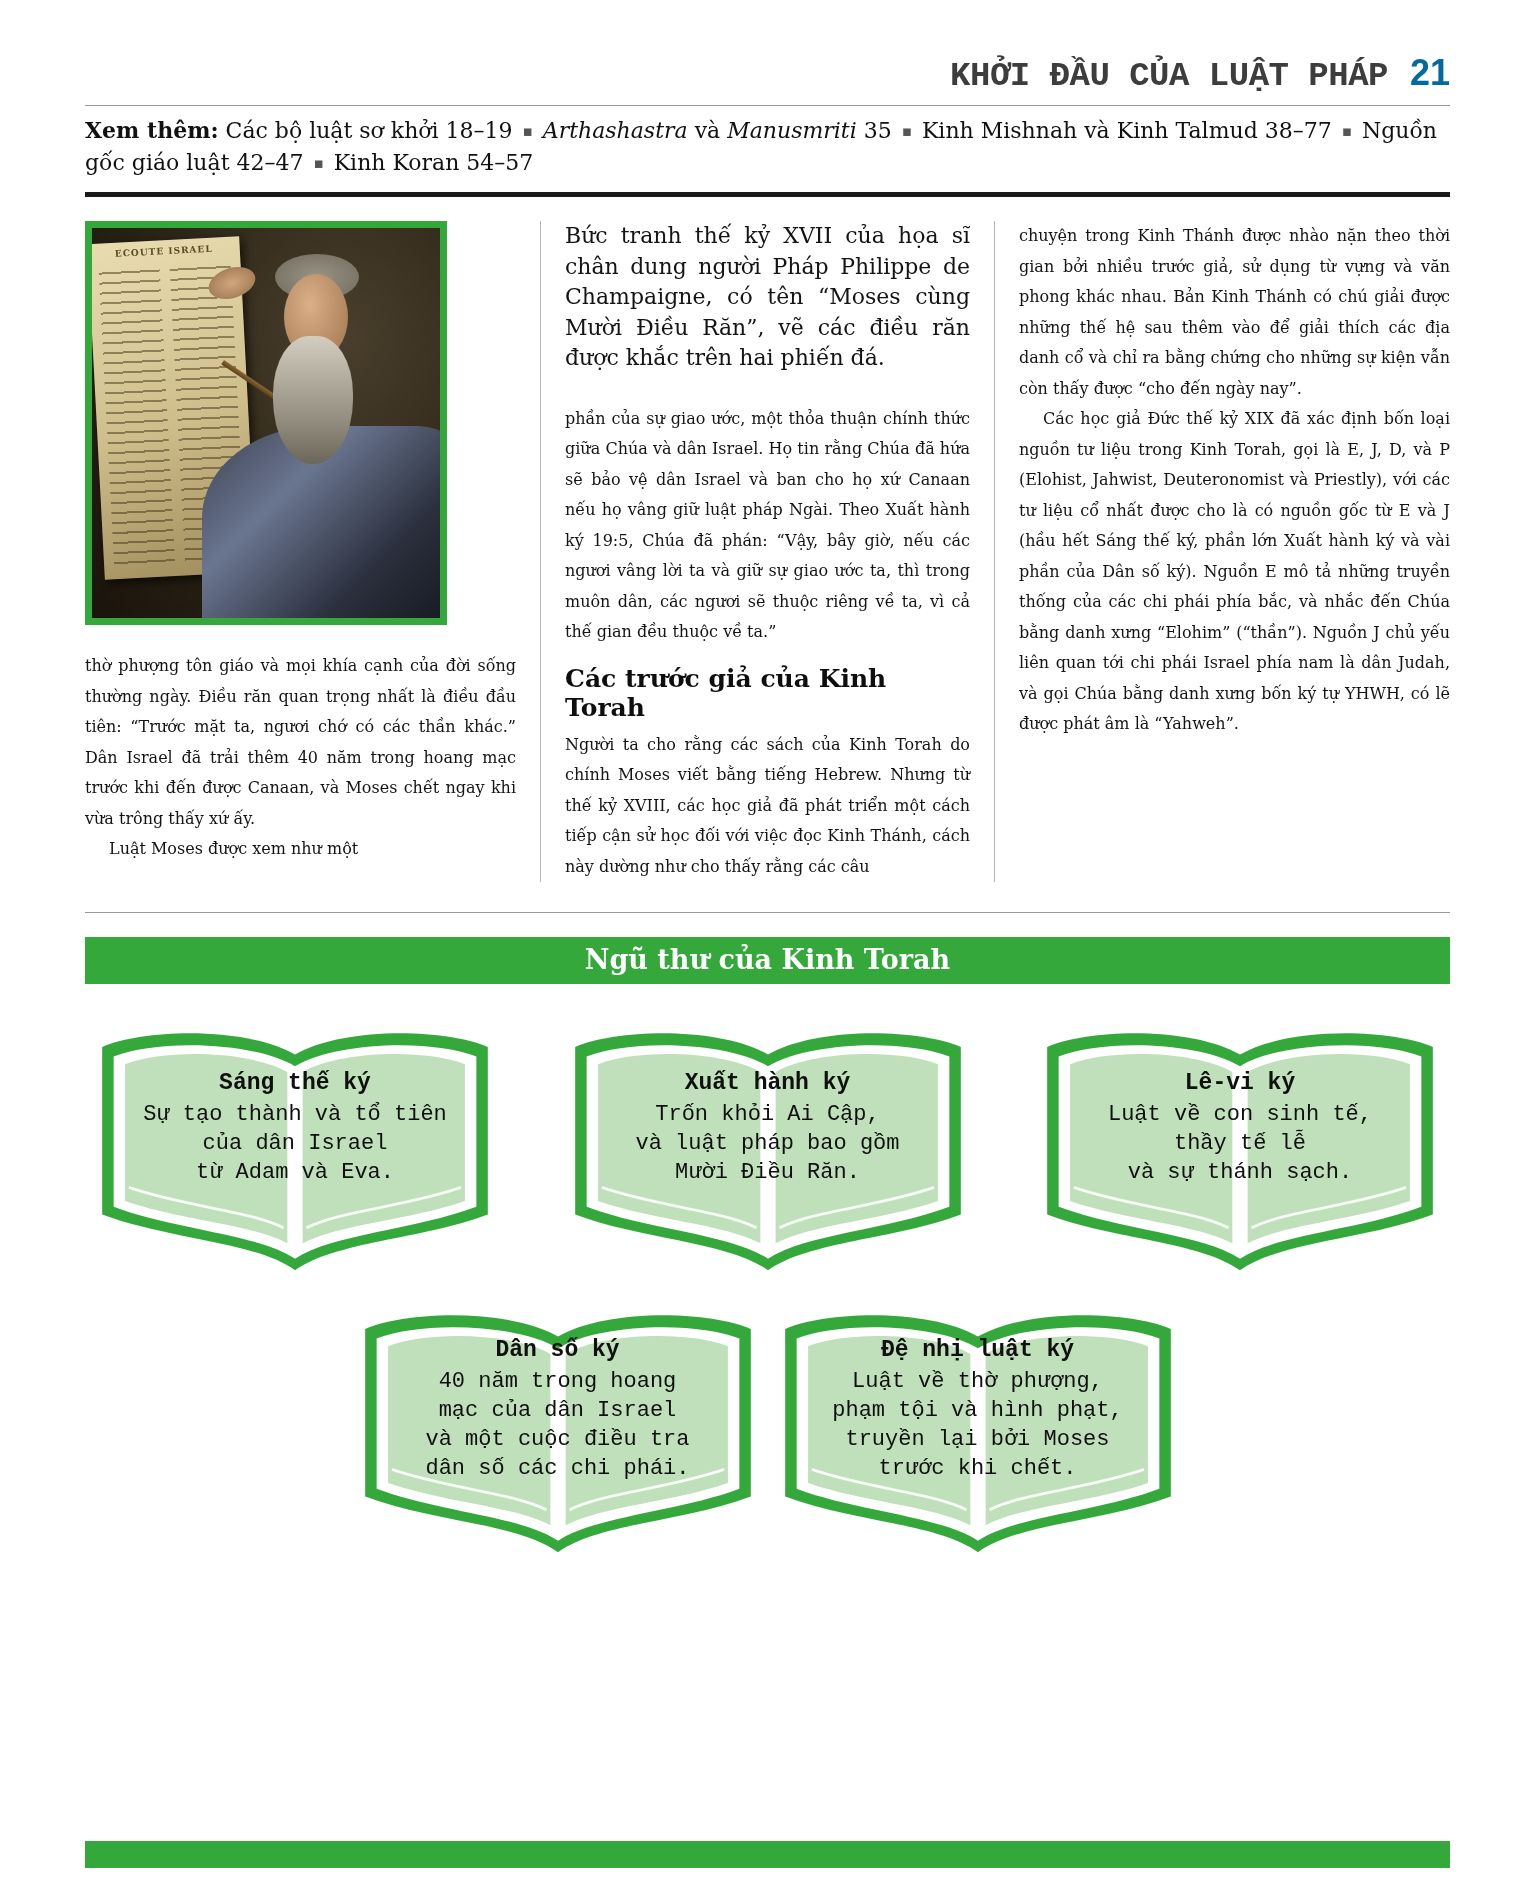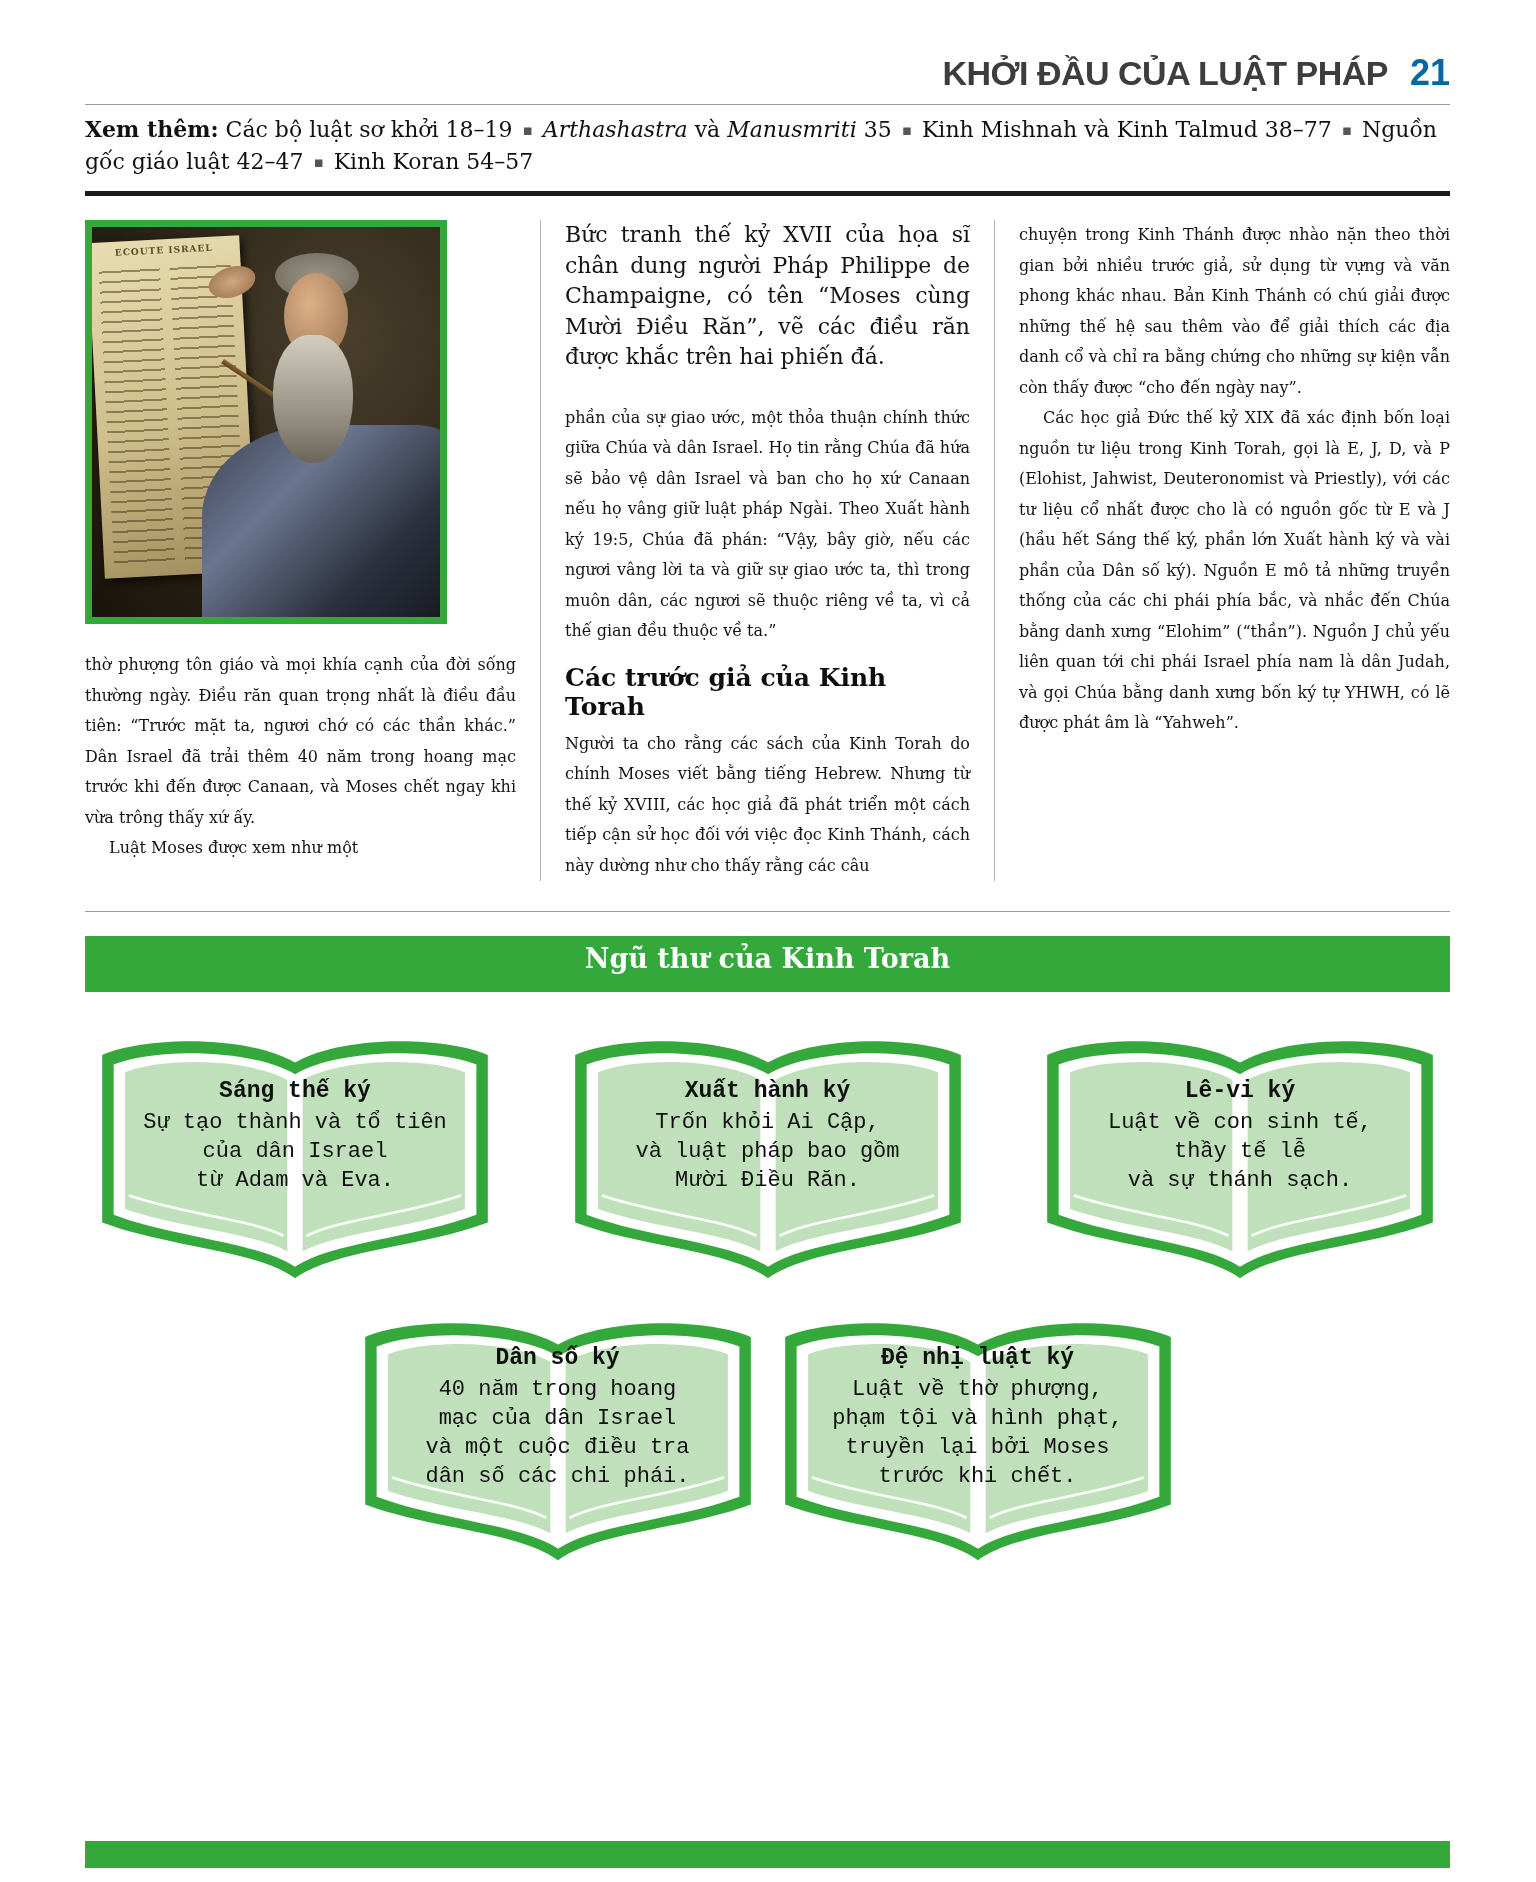--- a/index.html
+++ b/index.html
@@ -22,21 +22,21 @@
     flex-direction:column;
   }
   
   .header-row{
     display:flex;
     justify-content:flex-end;
     align-items:baseline;
     gap:22px;
   }
   .page-title{
-    font-family:Liberation Sans, sans-serif;
+    font-family:Liberation Mono, monospace;
     font-weight:bold;
     font-size:34px;
     letter-spacing:-0.5px;
     color:#3d3d3d;
   }
   .page-number{
     font-family:Liberation Sans, sans-serif;
     font-weight:bold;
     font-size:36px;
     color:#0369a1;
@@ -147,21 +147,21 @@
     background:linear-gradient(#8a6733,#5c421d);
     transform:rotate(34deg);transform-origin:left top;}
   
   .panel{margin-top:24px;}
   .panel-title{
     background:var(--accent);
     color:#ffffff;
     font-weight:700;
     font-size:27px;
     text-align:center;
-    padding:7px 0 18px;
+    padding:7px 0 9px;
   }
   .books-row{
     display:flex;
     justify-content:space-between;
     margin-top:34px;
   }
   .books-row.row2{
     justify-content:center;
     margin-top:24px;
   }

